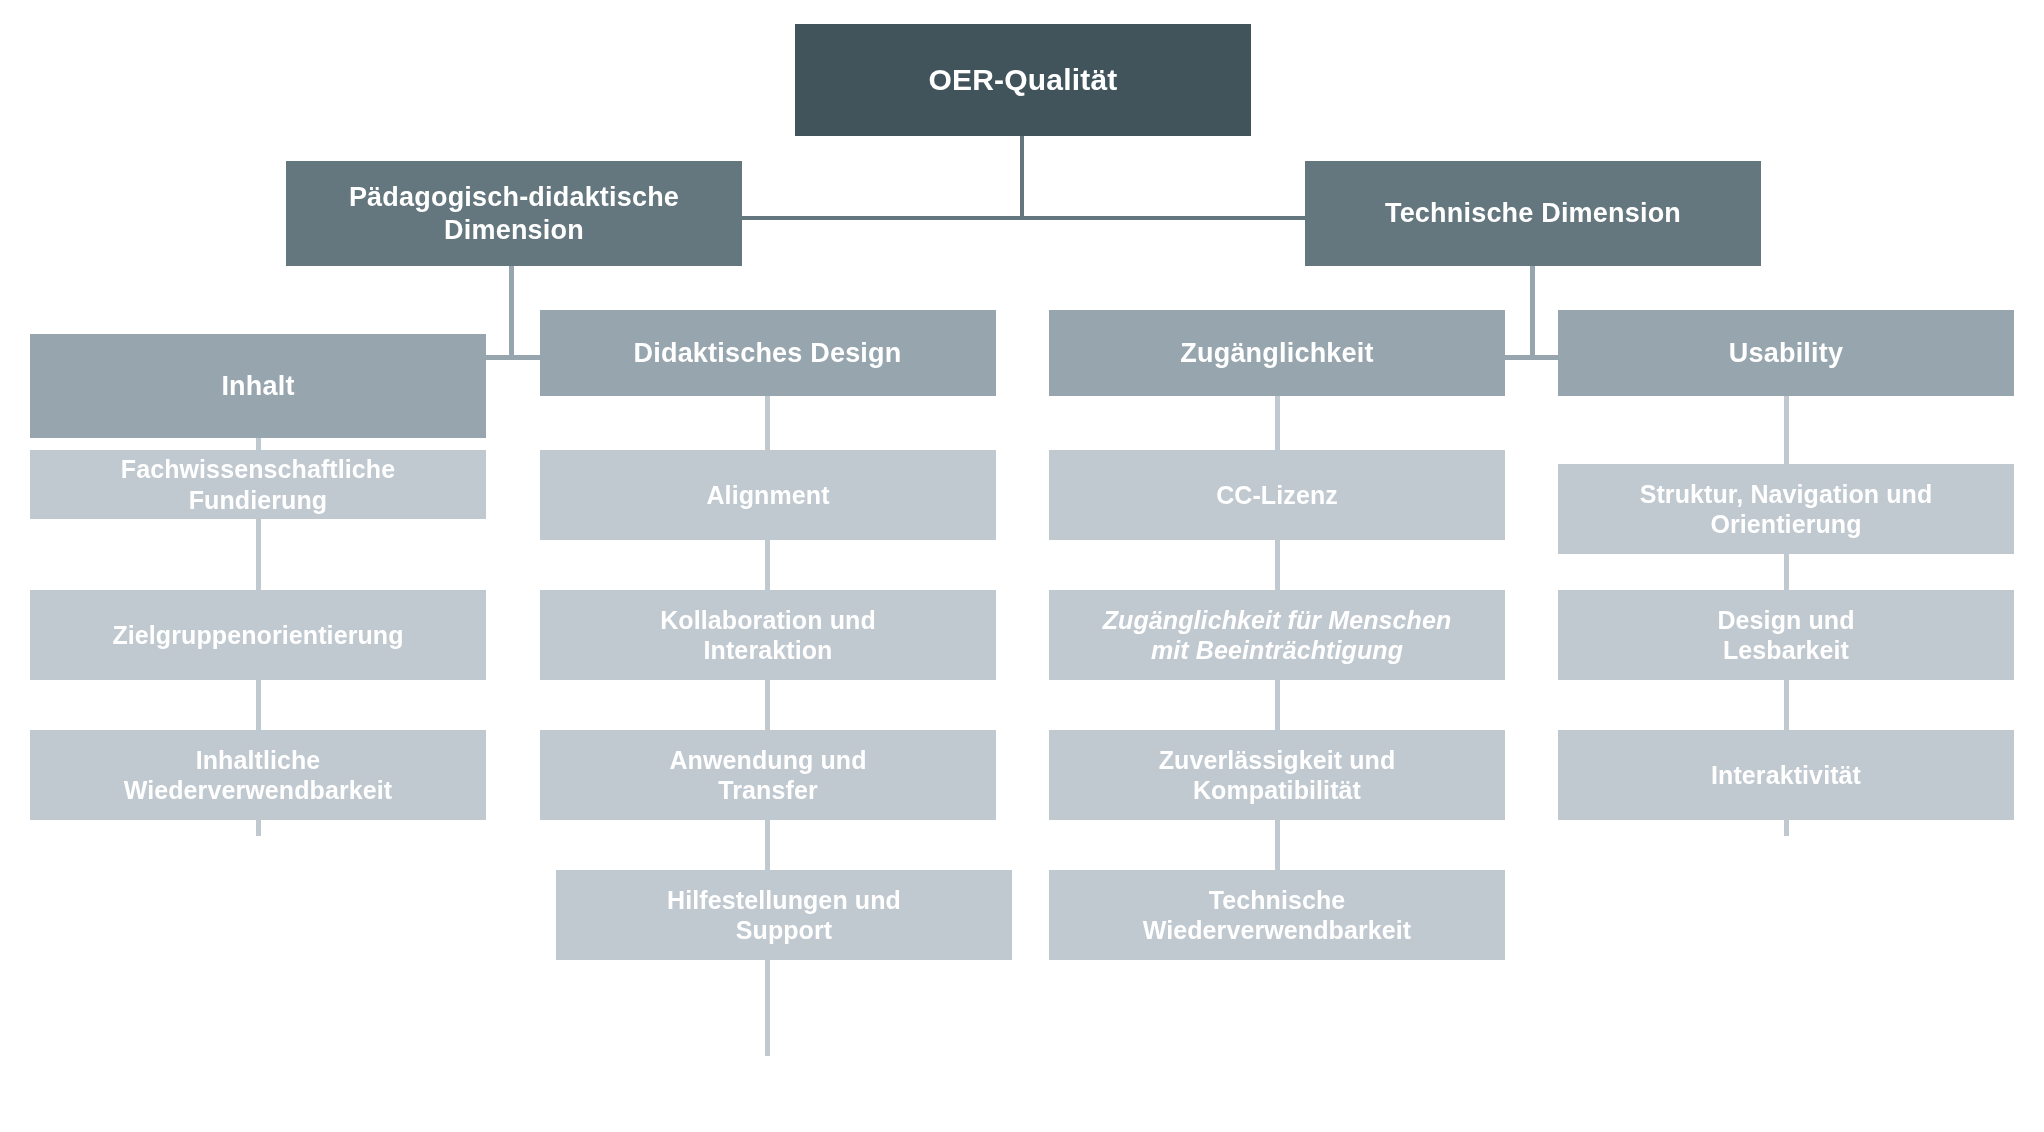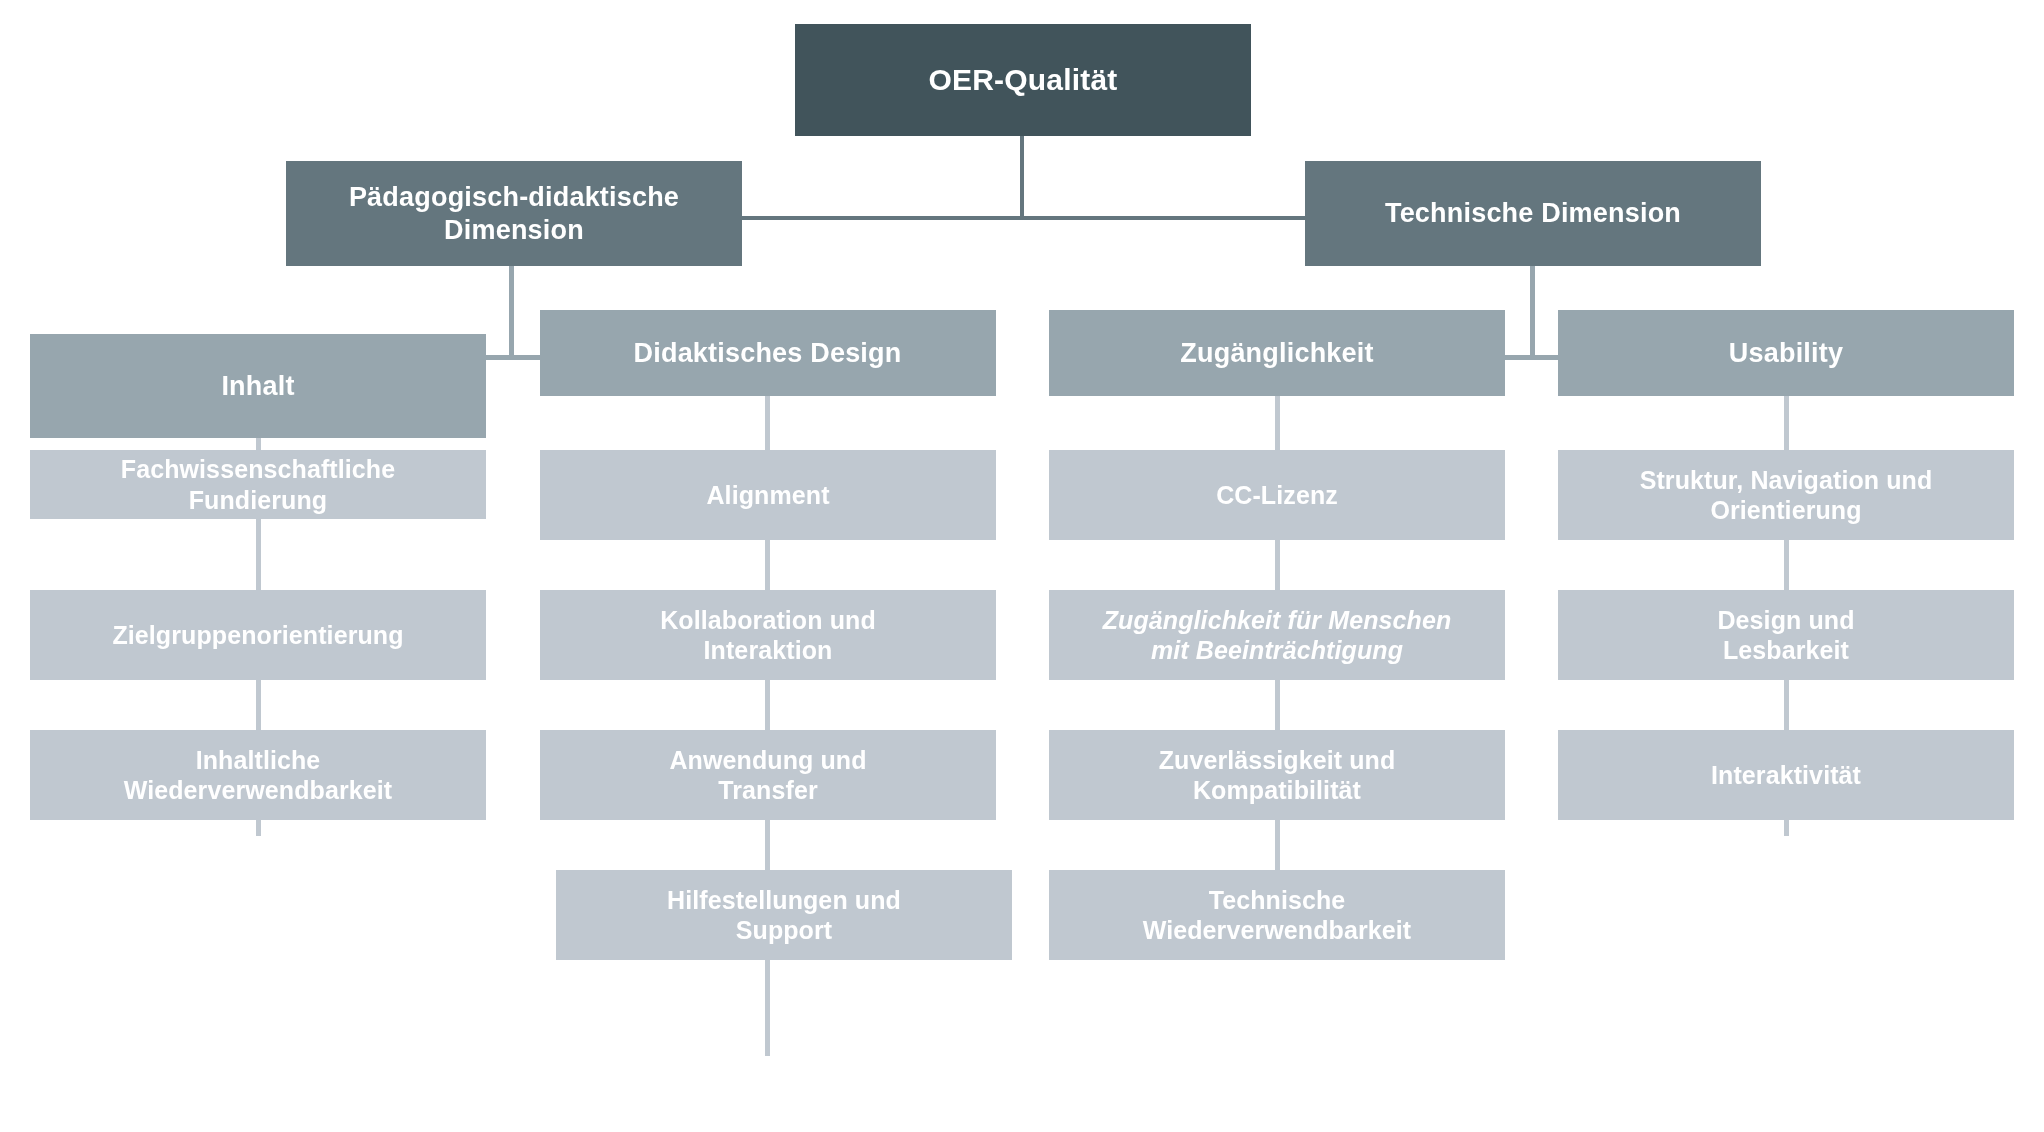--- a/index.html
+++ b/index.html
@@ -132,21 +132,21 @@
   </div>
   <div class="node level-leaf" style="left:1049px; top:730px; width:456px; height:90px;">
     <span class="lbl">Zuverlässigkeit und
 Kompatibilität</span>
   </div>
   <div class="node level-leaf" style="left:1049px; top:870px; width:456px; height:90px;">
     <span class="lbl">Technische
 Wiederverwendbarkeit</span>
   </div>
 
-  <div class="node level-leaf" style="left:1558px; top:450px; width:456px; height:90px;">
+  <div class="node level-leaf" style="left:1558px; top:464px; width:456px; height:90px;">
     <span class="lbl">Struktur, Navigation und
 Orientierung</span>
   </div>
   <div class="node level-leaf" style="left:1558px; top:590px; width:456px; height:90px;">
     <span class="lbl">Design und
 Lesbarkeit</span>
   </div>
   <div class="node level-leaf" style="left:1558px; top:730px; width:456px; height:90px;">
     <span class="lbl">Interaktivität</span>
   </div>

